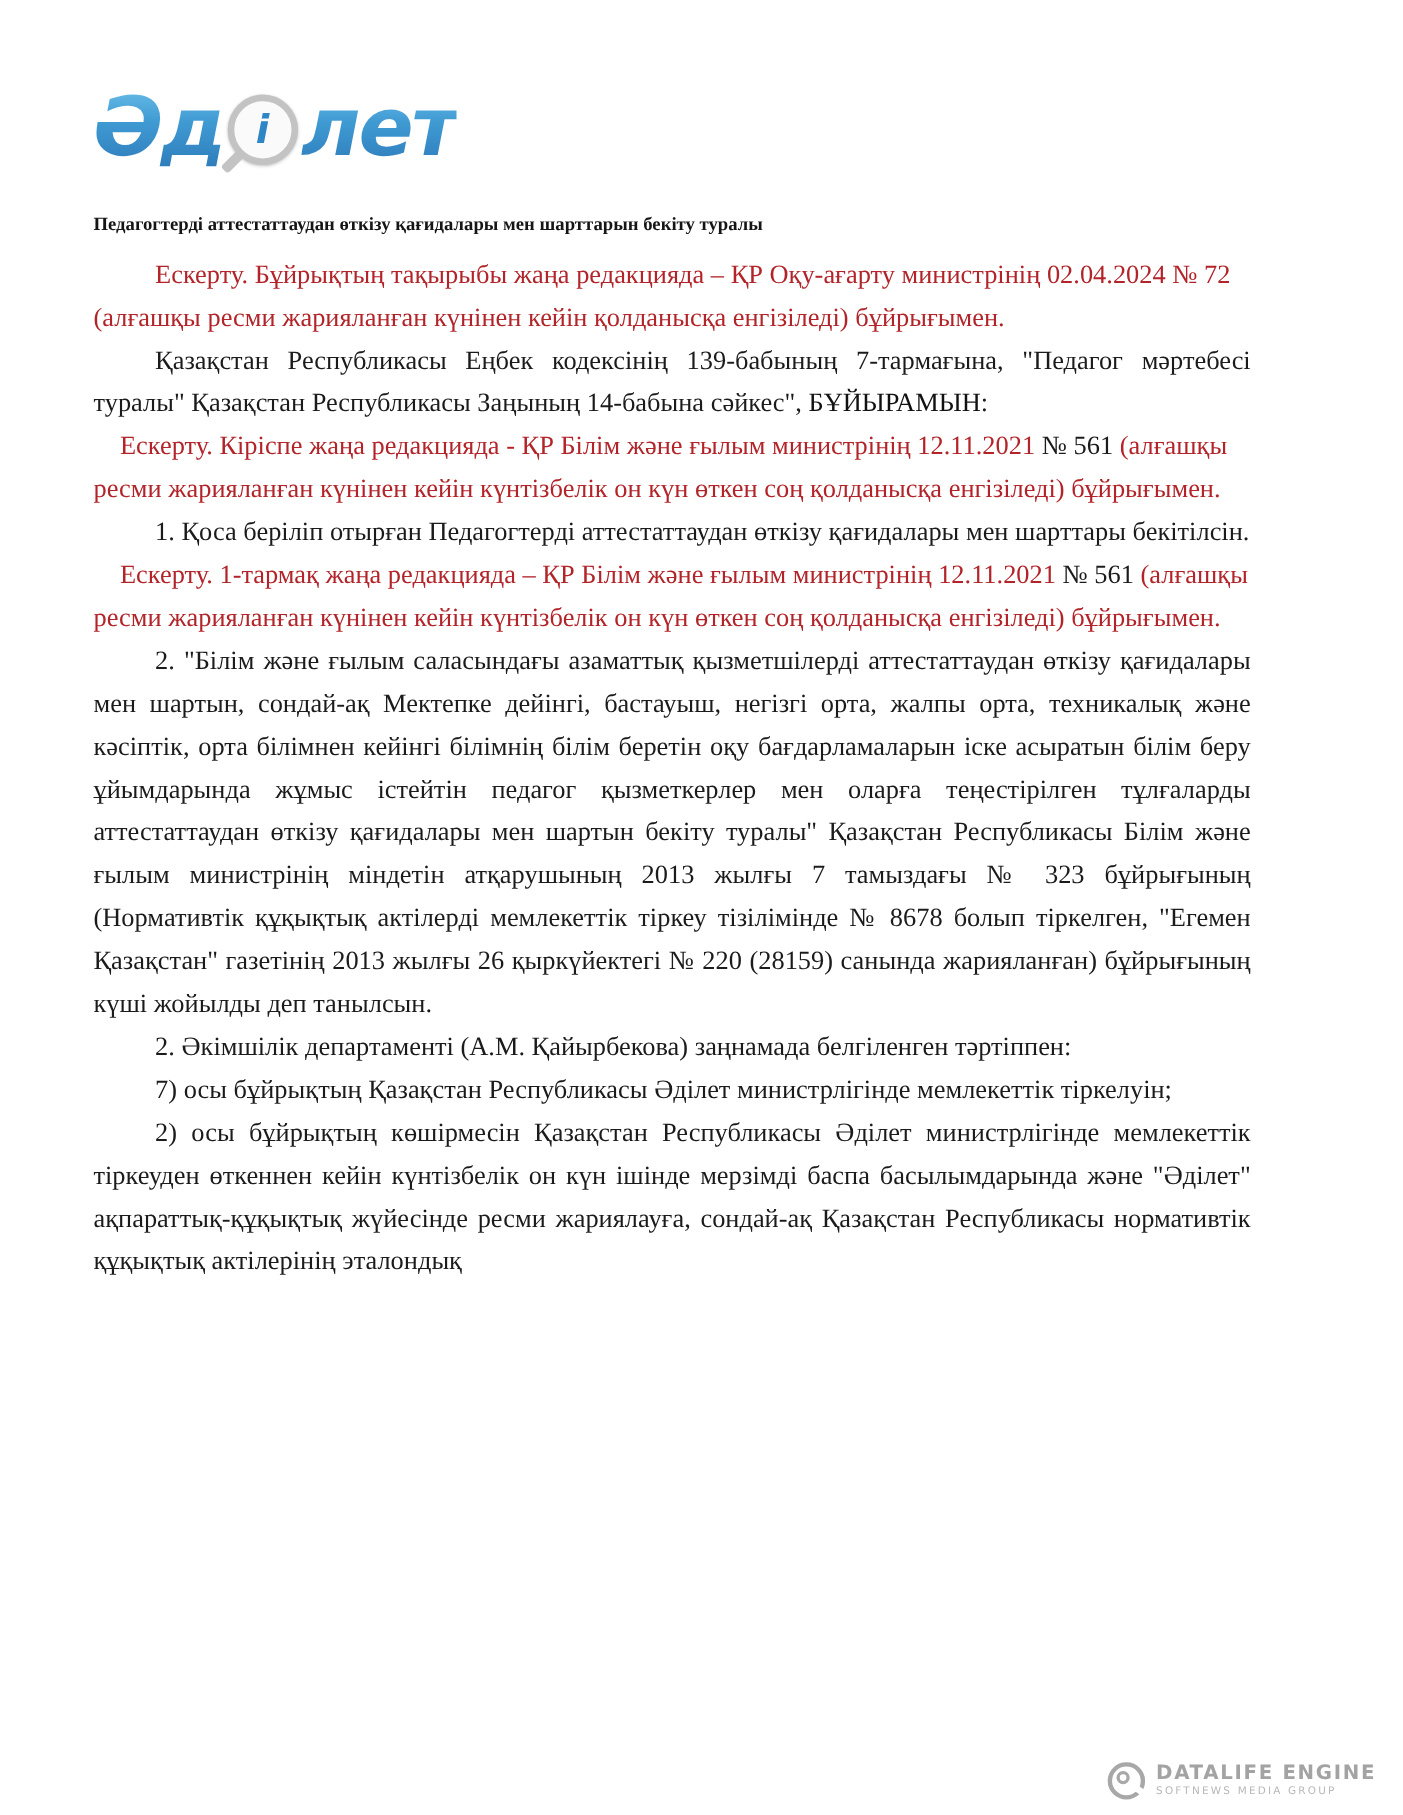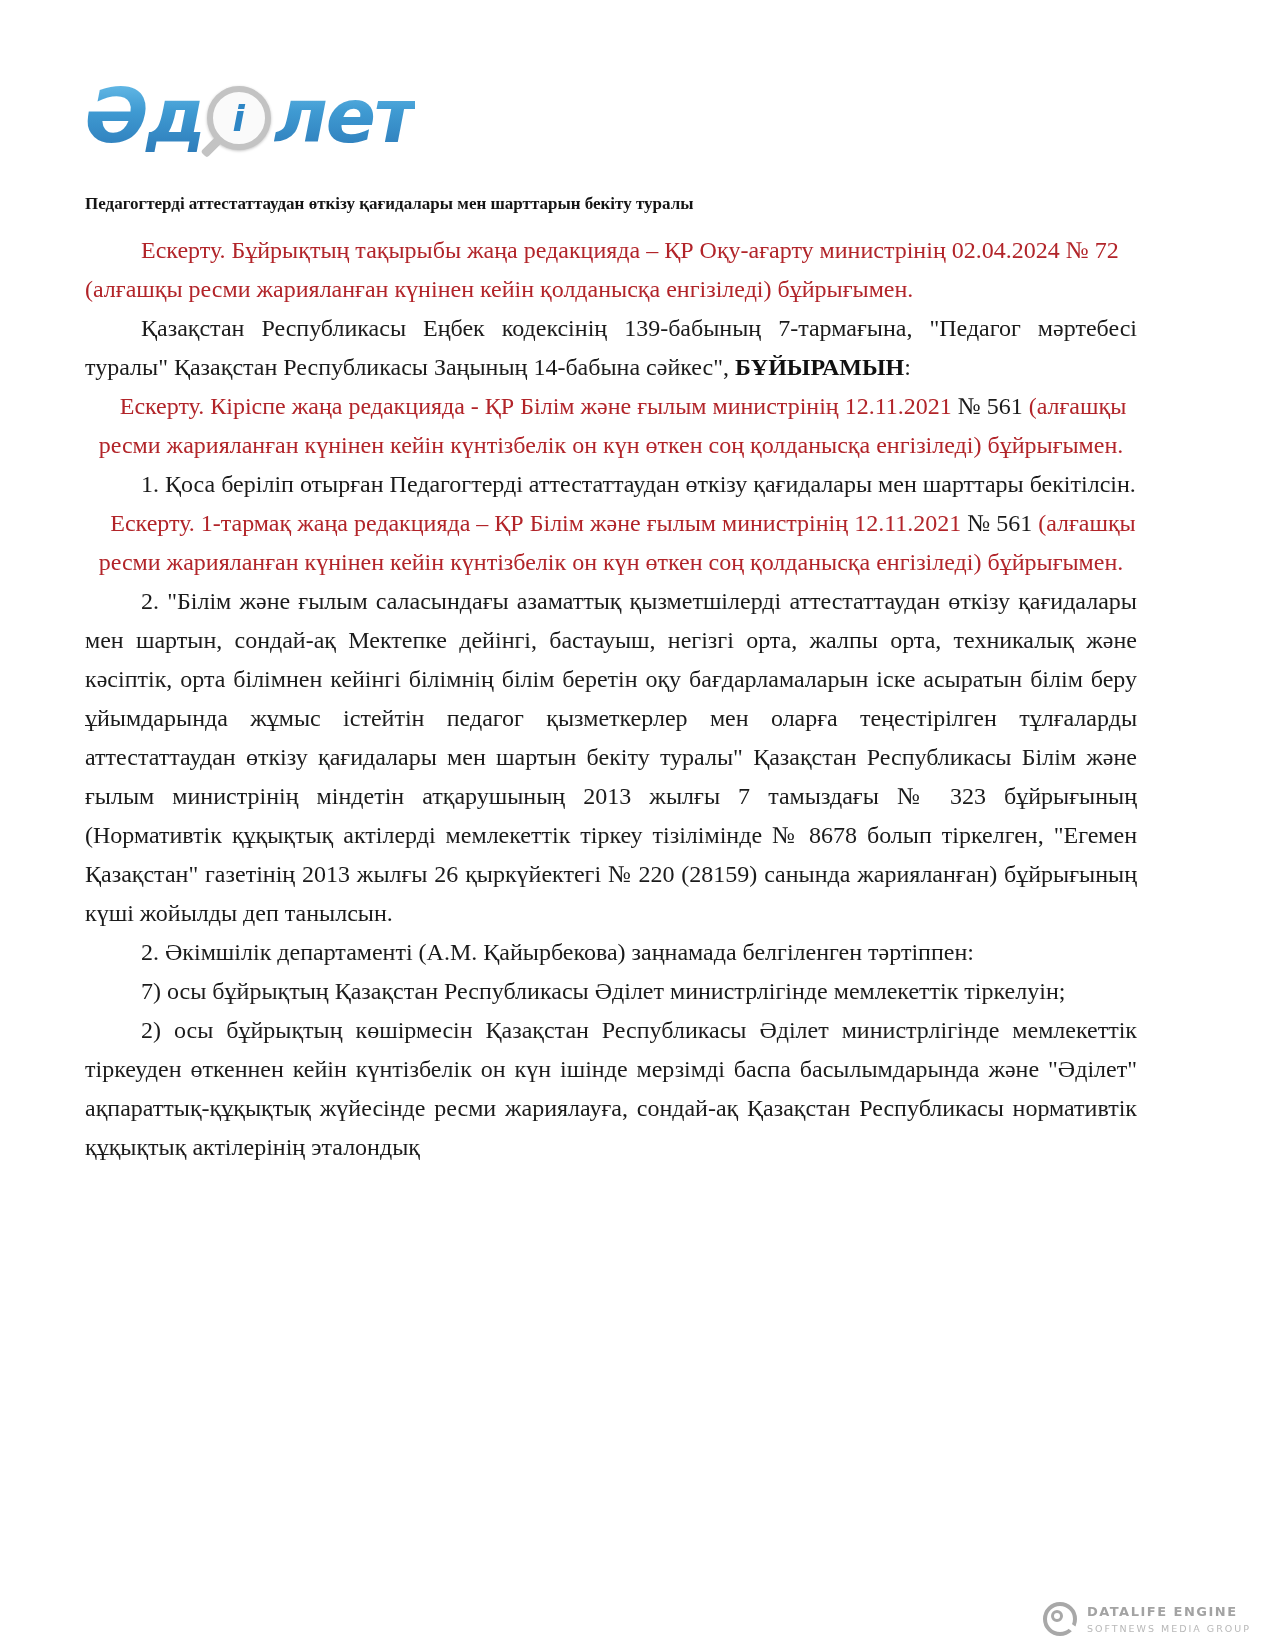--- a/index.html
+++ b/index.html
@@ -82,25 +82,25 @@
   }
   .doc-body p {
     margin: 0;
     font-size: 24px;
     line-height: 39px;
     color: #1b1b1b;
     text-align: justify;
   }
   .doc-body p.preamble { text-indent: 0; }
   .doc-body p.body     { text-indent: 56px; }
-  .doc-body p.note     { text-indent: 24px; text-align: center; }
+  .doc-body p.note     { text-indent: 24px; text-align: left; }
   .doc-body p.note-tab { text-indent: 56px; text-align: left; }
   .seg-black { color: #1b1b1b; }
   .seg-red   { color: #b22429; }
-  .seg-bold  { font-weight: bold; color: #111111; }
+  .seg-bold  { font-weight: normal; color: #111111; }
 
   
   .watermark {
     position: absolute;
     right: 24px;
     bottom: 14px;
     display: flex;
     align-items: center;
     gap: 10px;
   }
@@ -131,21 +131,21 @@
     height: 6px;
     background: #ffffff;
     right: -3px;
     bottom: 2px;
     transform: rotate(35deg);
   }
   .wm-text { display: flex; flex-direction: column; }
   .wm-title {
     font-family: "DejaVu Sans", sans-serif;
     font-weight: bold;
-    font-size: 13px;
+    font-size: 18px;
     letter-spacing: 1.5px;
     color: #a3a3a3;
     line-height: 18px;
   }
   .wm-sub {
     font-family: "DejaVu Sans", sans-serif;
     font-size: 9.5px;
     letter-spacing: 2px;
     color: #b8b8b8;
     line-height: 12px;

